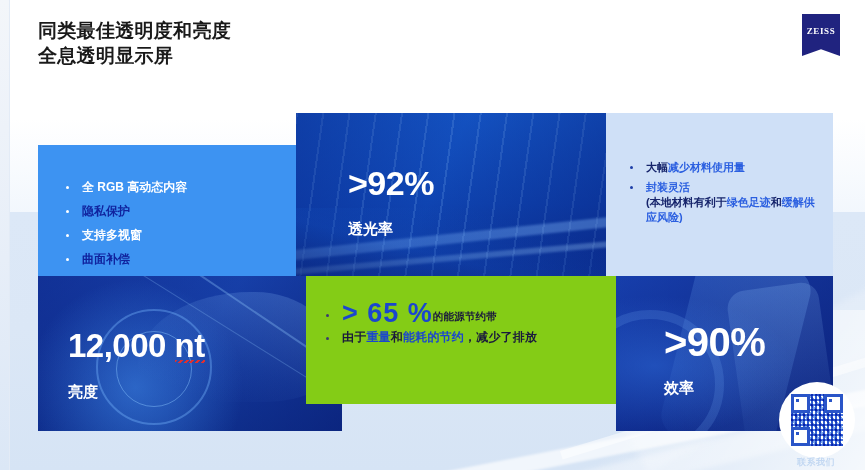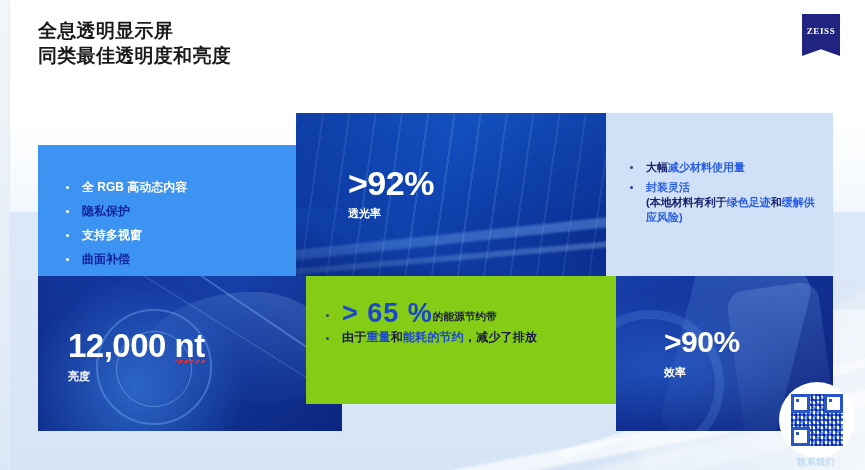--- a/index.html
+++ b/index.html
@@ -154,26 +154,26 @@
   .p-material{display:flex;align-items:center;justify-content:flex-end;}
   .p-material ul.bl{margin-left:22px;margin-right:10px;font-size:11px;line-height:15px;font-weight:700;}
   .p-material ul.bl li{margin-bottom:5px;}
   .p-material ul.bl li:before{background:#1f3fa8;top:6px;}
   .t-dark{color:#16246b;}
   .t-blue{color:#2b5fe0;}
 
   
   .stat{position:absolute;color:#fff;}
   .stat .big{font-size:34px;font-weight:700;line-height:36px;letter-spacing:-.5px;}
-  .stat .sub{font-size:11px;font-weight:700;line-height:20px;margin-top:2px;}
+  .stat .sub{font-size:15px;font-weight:700;line-height:20px;margin-top:18px;}
   .stat-trans{left:52px;top:52px;}
   .stat-bright{left:30px;top:52px;}
   .stat-bright .big{font-size:33px;}
   .stat-eff{left:48px;top:48px;}
-  .stat-eff .big{font-size:30px;}
+  .stat-eff .big{font-size:40px;}
 
   .spell{position:relative;}
   .spell:after{
     content:"";position:absolute;left:0;right:0;bottom:1px;height:3px;
     background:repeating-linear-gradient(135deg,#e03030 0 2px,rgba(0,0,0,0) 2px 4px);
   }
 
   
   .p-energy .inner{padding:22px 14px 0 14px;}
   .e-row{position:relative;padding-left:22px;}
@@ -228,22 +228,22 @@
       <div class="bg-ray ray2"></div>
       <div class="bg-ray ray3"></div>
       <div class="bg-ray ray4"></div>
       <div class="bg-sheen"></div>
     </div>
     <div class="bg-left-strip"></div>
   </div>
 
   <div class="header">
     <h1>
+      <span>同类最佳透明度和亮度</span>
       <span>全息透明显示屏</span>
-      <span>同类最佳透明度和亮度</span>
     </h1>
   </div>
 
   <div class="logo">
     <div class="logo-shape">
       <div class="logo-text">ZEISS</div>
     </div>
   </div>
 
   <div class="grid">

